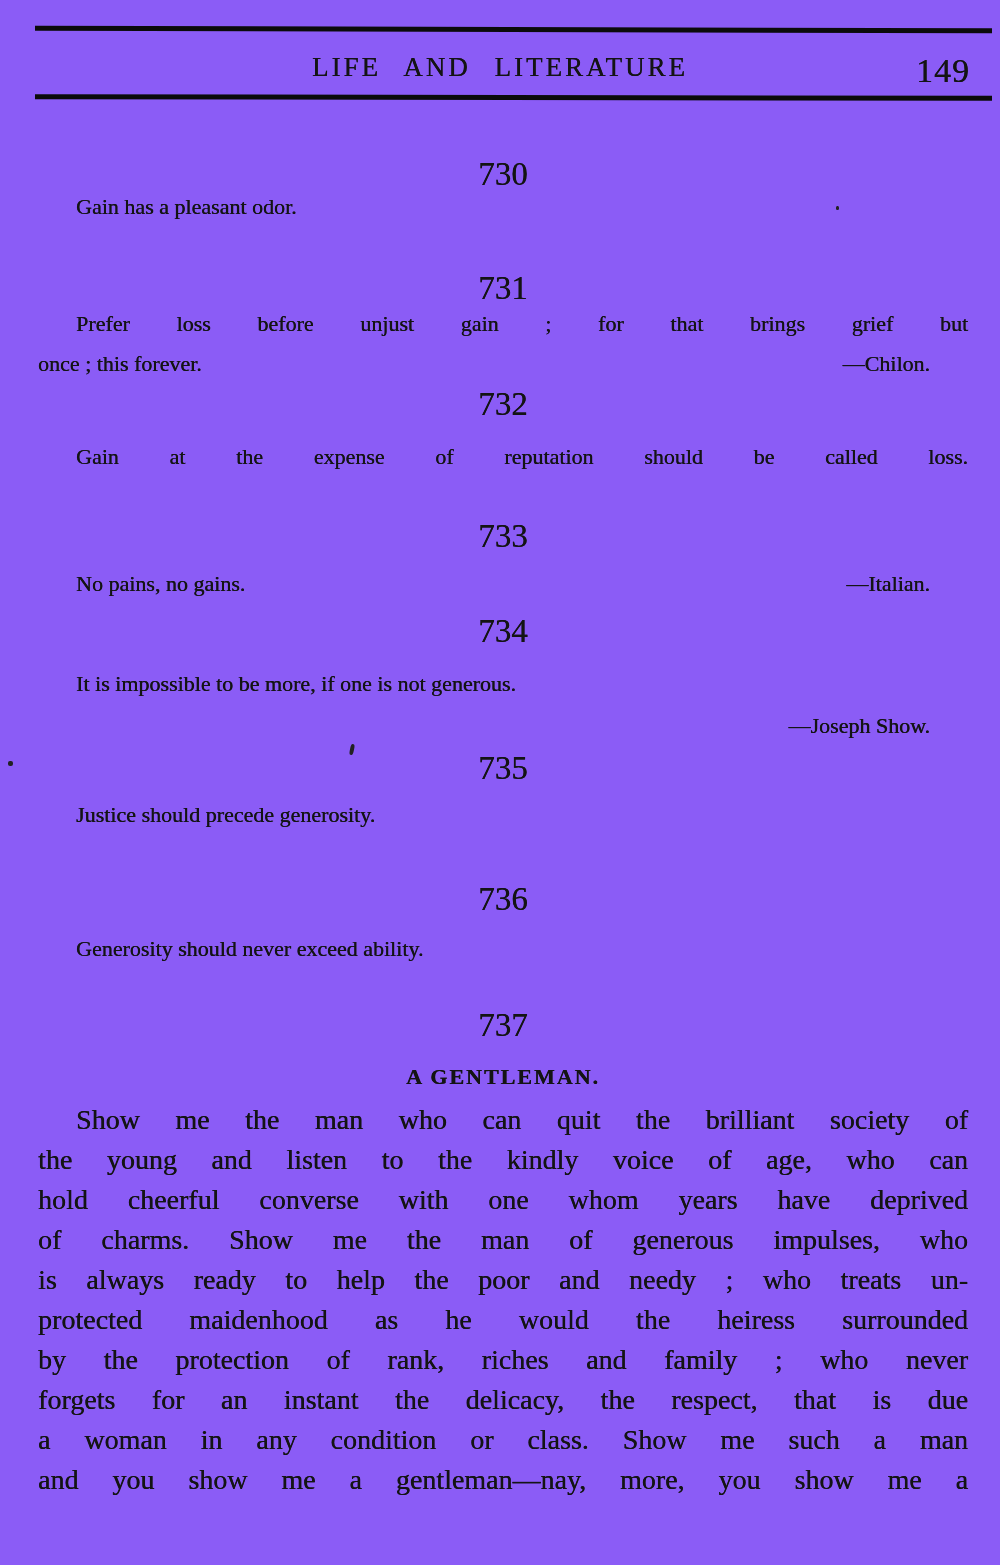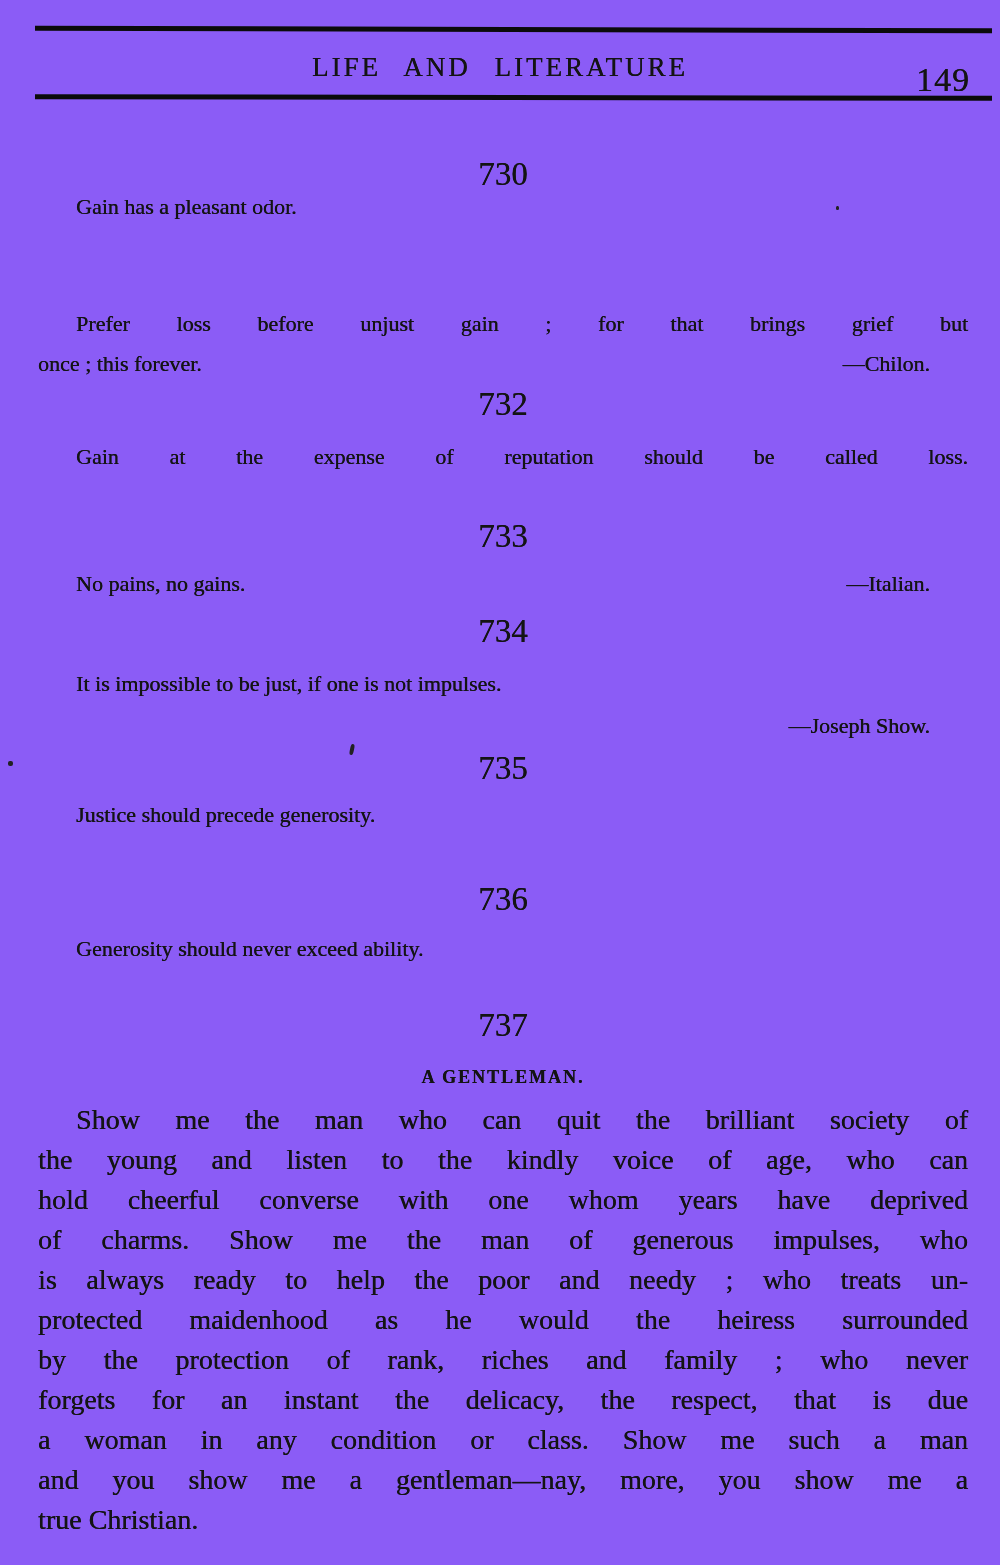--- a/index.html
+++ b/index.html
@@ -36,21 +36,21 @@
     width: 1000px;
     text-align: center;
     font-size: 27px;
     line-height: 31px;
     letter-spacing: 3px;
     word-spacing: 14px;
     white-space: nowrap;
   }
   .page-num {
     position: absolute;
-    top: 61px;
+    top: 52px;
     right: 30px;
     font-size: 34px;
     line-height: 38px;
     letter-spacing: 1px;
   }
 
   
   .qnum {
     position: absolute;
     left: 38px;
@@ -83,21 +83,21 @@
   .attr-line {
     text-align: right;
     width: 892px;
     padding-right: 38px;
   }
   .section-heading {
     position: absolute;
     left: 38px;
     width: 930px;
     text-align: center;
-    font-size: 18px;
+    font-size: 22px;
     line-height: 26px;
     font-weight: bold;
     letter-spacing: 2px;
   }
   .pl {
     position: absolute;
     left: 38px;
     width: 930px;
     font-size: 28px;
     line-height: 40px;
@@ -126,37 +126,38 @@
 <div class="page">
 
   <div class="rule rule-top"></div>
   <div class="head-title">LIFE AND LITERATURE</div>
   <div class="page-num">149</div>
   <div class="rule rule-header"></div>
 
   <div class="qnum" style="top:156px">730</div>
   <div class="qline indent" style="top:187px">Gain has a pleasant odor.</div>
 
+  <div class="qnum" style="top:270px">731</div>
   <div class="qline indent justify" style="top:304px">Prefer loss before unjust gain ; for that brings grief but</div>
   <div class="qline flexline" style="top:344px">
     <span>once ; this forever.</span>
     <span class="attrib">—Chilon.</span>
   </div>
 
   <div class="qnum" style="top:386px">732</div>
   <div class="qline indent justify" style="top:437px">Gain at the expense of reputation should be called loss.</div>
 
   <div class="qnum" style="top:518px">733</div>
   <div class="qline flexline" style="top:564px">
     <span class="fl-indent">No pains, no gains.</span>
     <span class="attrib">—Italian.</span>
   </div>
 
   <div class="qnum" style="top:613px">734</div>
-  <div class="qline indent" style="top:664px">It is impossible to be just, if one is not impulses.</div>
+  <div class="qline indent" style="top:664px">It is impossible to be more, if one is not generous.</div>
   <div class="qline attr-line" style="top:706px">
     <span class="attrib">—Joseph Show.</span>
   </div>
 
   <div class="qnum" style="top:750px">735</div>
   <div class="qline indent" style="top:795px">Justice should precede generosity.</div>
 
   <div class="qnum" style="top:881px">736</div>
   <div class="qline indent" style="top:929px">Generosity should never exceed ability.</div>
 
@@ -166,19 +167,18 @@
   <div class="pl indent" style="top:1100px">Show me the man who can quit the brilliant society of</div>
   <div class="pl" style="top:1140px">the young and listen to the kindly voice of age, who can</div>
   <div class="pl" style="top:1180px">hold cheerful converse with one whom years have deprived</div>
   <div class="pl" style="top:1220px">of charms.  Show me the man of generous impulses, who</div>
   <div class="pl" style="top:1260px">is always ready to help the poor and needy ; who treats un-</div>
   <div class="pl" style="top:1300px">protected maidenhood as he would the heiress surrounded</div>
   <div class="pl" style="top:1340px">by the protection of rank, riches and family ; who never</div>
   <div class="pl" style="top:1380px">forgets for an instant the delicacy, the respect, that is due</div>
   <div class="pl" style="top:1420px">a woman in any condition or class.  Show me such a man</div>
   <div class="pl" style="top:1460px">and you show me a gentleman—nay, more, you show me a</div>
-  <div class="pl pl-last" style="top:1500px">true Christian.</div>
 
   <div class="artifact artifact-1"></div>
   <div class="artifact artifact-2"></div>
   <div class="artifact artifact-3"></div>
 
 </div>
 
 </body></html>

